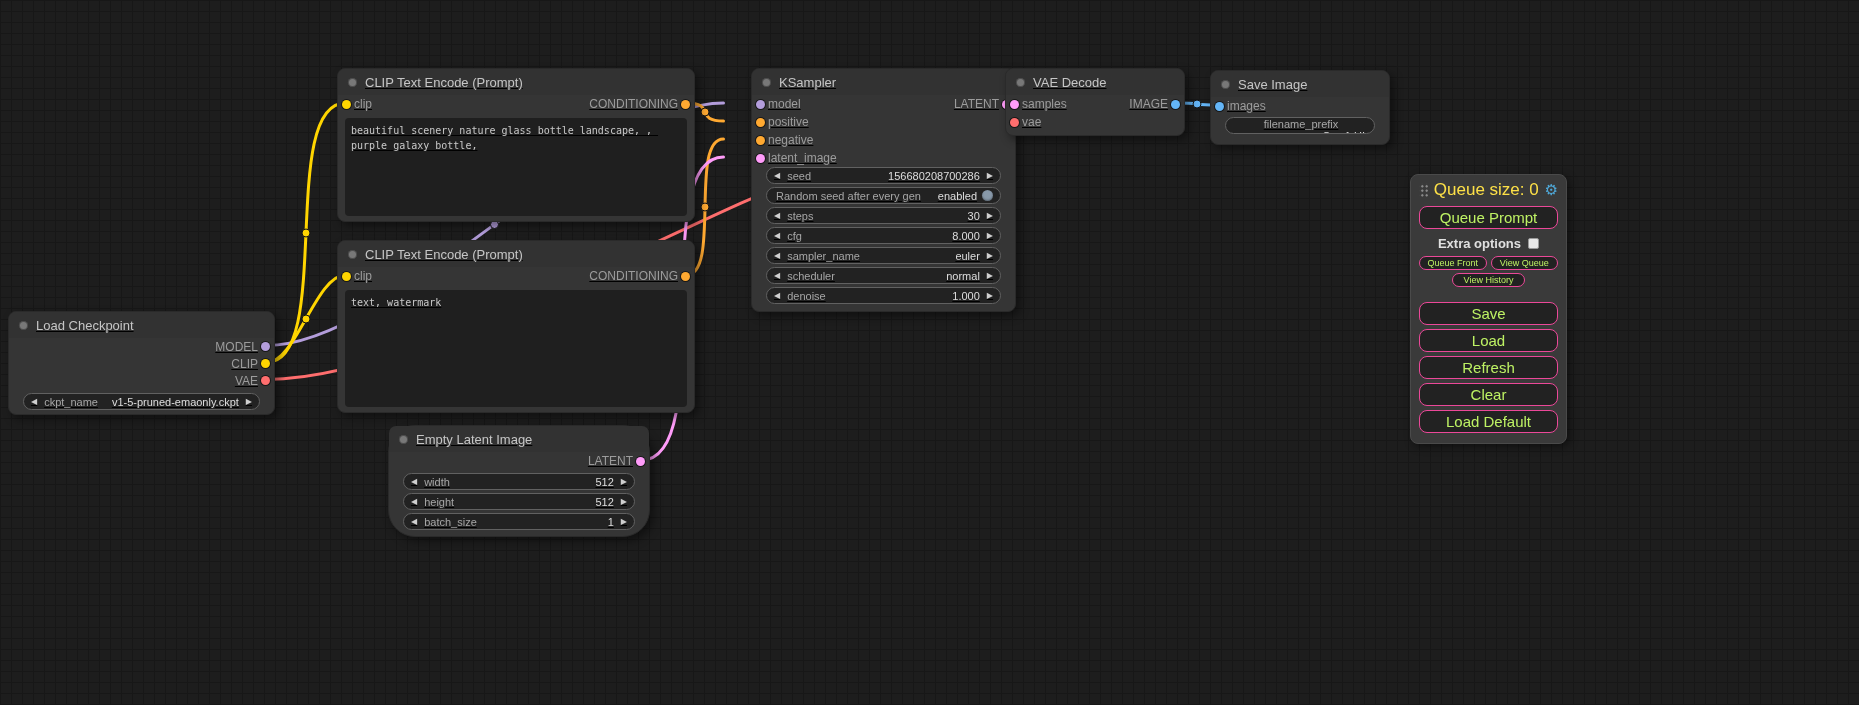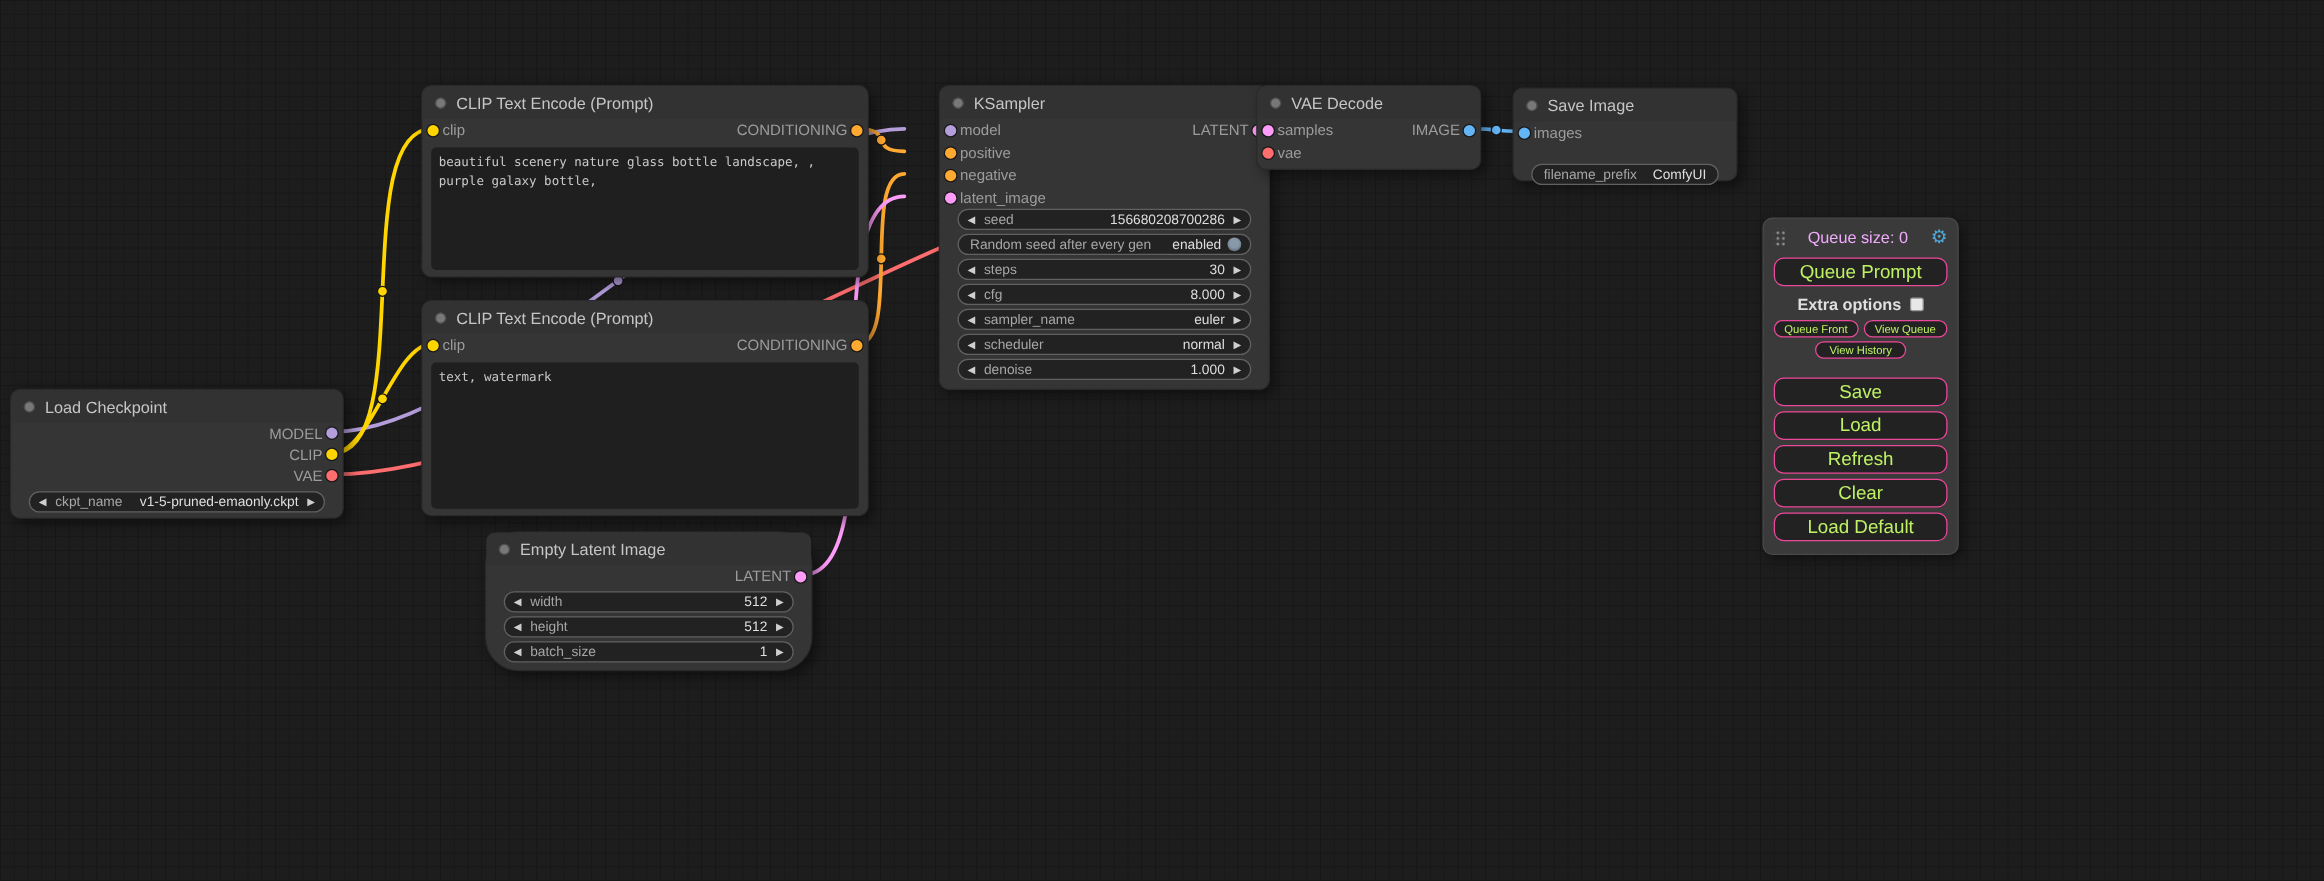--- a/index.html
+++ b/index.html
@@ -14,20 +14,21 @@
   }
   .canvas{position:relative;width:1859px;height:705px;}
   svg.wires{position:absolute;left:0;top:0;}
   svg.wires path{fill:none;stroke-width:3;stroke-linecap:round;}
   svg.wires circle{stroke:#141414;stroke-width:1;}
 
   .node{
     position:absolute;box-sizing:border-box;
     background:#353535;border:1px solid #2a2a2a;border-radius:8px;
     box-shadow:4px 4px 10px rgba(0,0,0,.45);
+    text-decoration:underline;
   }
   .ntitle{
     height:26px;display:flex;align-items:center;gap:8px;padding:0 10px;
     background:#333030;background:#323232;border-radius:7px 7px 0 0;
     color:#c6c6c6;font-size:13px;white-space:nowrap;overflow:hidden;
   }
   .tdot{width:9px;height:9px;border-radius:50%;flex:0 0 auto;box-shadow:inset 0 0 0 1px rgba(0,0,0,.35);}
   .srow{position:relative;height:18px;display:flex;align-items:center;font-size:12px;color:#9c9c9c;}
   .srow.sm{height:17px;}
   .slabel.in{padding-left:16px;}
@@ -58,21 +59,21 @@
   .menu{
     position:absolute;left:1410px;top:174px;width:157px;box-sizing:border-box;
     background:#3a3a3a;border:1px solid #4a4a4a;border-radius:8px;
     box-shadow:3px 3px 9px rgba(0,0,0,.45);
     padding:6px 8px 10px 8px;display:flex;flex-direction:column;color:#ccc;
   }
   .menu-header{display:flex;align-items:center;justify-content:space-between;height:17px;margin-bottom:4px;}
   .drag-dots{width:9px;height:14px;cursor:move;
     background-image:radial-gradient(#8f8f8f 1px, transparent 1.3px);
     background-size:4.5px 4.5px;background-position:1px 1px;}
-  .qsize{font-size:13px;color:#f0abfc;}
+  .qsize{font-size:17px;color:#fde047;}
   .gear{font-size:15px;line-height:1;cursor:pointer;}
   .btn{background:#222;border:1px solid #ec4899;border-radius:8px;color:#bef264;
     font-family:"Liberation Sans",sans-serif;cursor:pointer;display:block;width:100%;}
   .btn-lg{height:23px;font-size:15px;margin-top:4px;}
   .extra-row{display:flex;align-items:center;justify-content:center;gap:7px;margin:7px 0 2px 0;font-size:13px;color:#e0e0e0;font-weight:bold;}
   .checkbox{width:11px;height:11px;background:#e8e8e8;border:1px solid #9a9a9a;border-radius:2px;box-sizing:border-box;cursor:pointer;}
   .small-row{display:flex;gap:4px;margin-top:3px;}
   .btn-sm{height:14px;font-size:9px;border-radius:7px;padding:0;flex:1;}
   .small-row.center{justify-content:center;}
   .small-row.center .btn-sm{flex:0 0 52%;}
@@ -272,21 +273,21 @@
 
   <div class="node" style="left:1210px;top:70px;width:180px;height:75px;">
     <div class="ntitle">
       <span class="tdot" style="background-color: rgb(120, 120, 120);"></span>
       <span>Save Image</span>
     </div>
     <div class="srow">
       <span class="sdot in" style="background-color: rgb(100, 181, 246);"></span>
       <span class="slabel in">images</span>
     </div>
-    <div class="widget" style="margin-top:16px;">
+    <div class="widget" style="margin-top:2px;flex-direction:column;">
       <span class="wlabel noarrow">filename_prefix</span>
       <span class="wvalue end">ComfyUI</span>
     </div>
   </div>
 
   <div class="menu">
     <div class="menu-header">
       <span class="drag-dots"></span>
       <span class="qsize">Queue size: 0</span>
       <span class="gear" style="color: rgb(79, 168, 216);">⚙</span>

